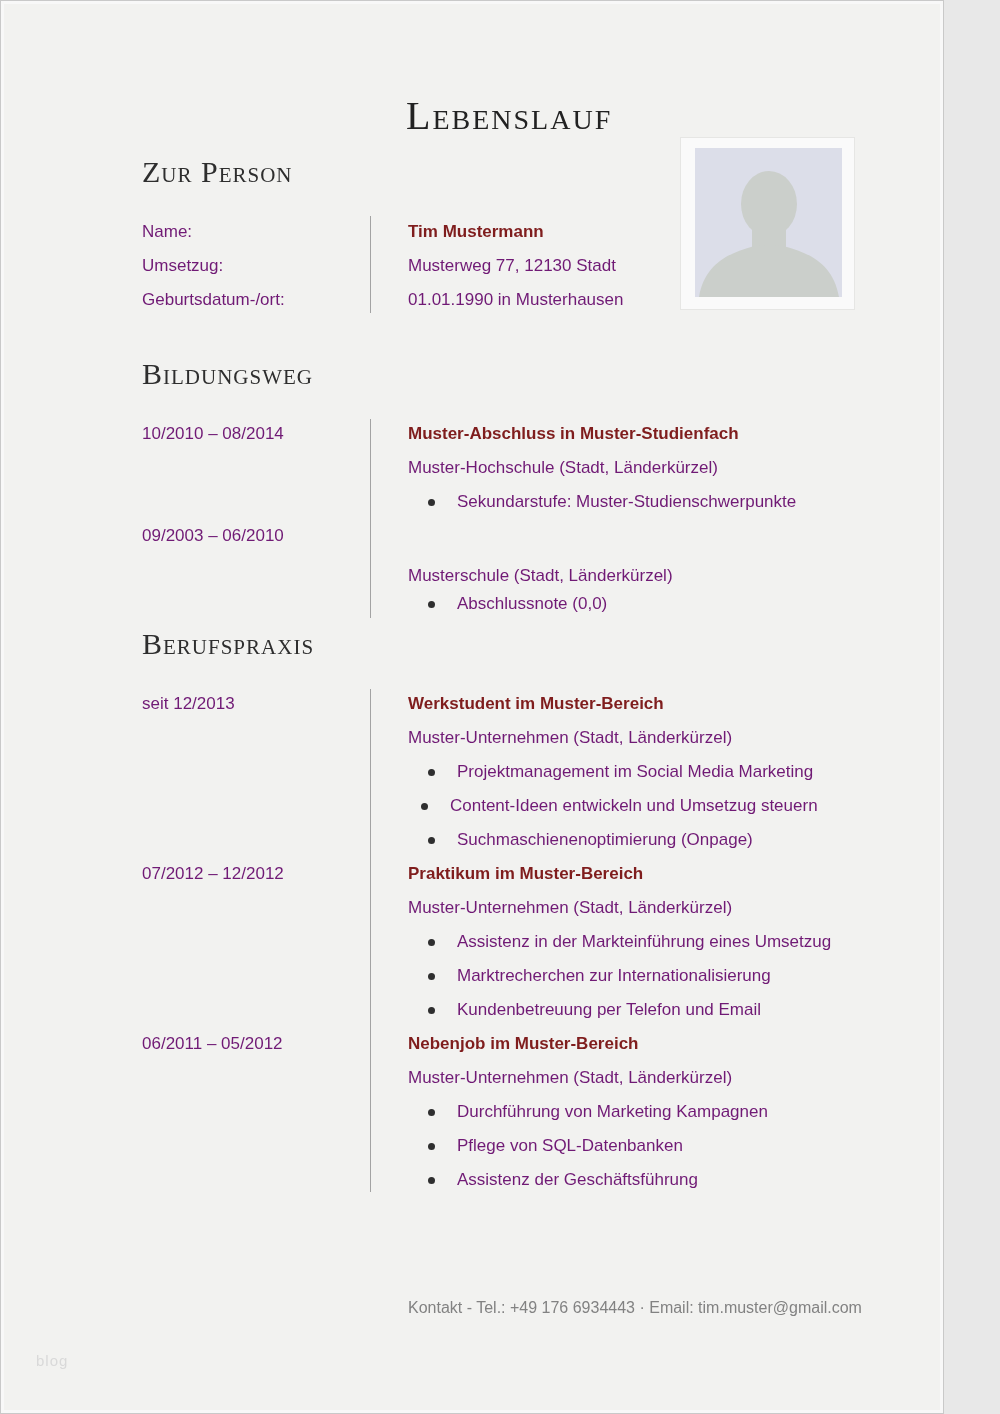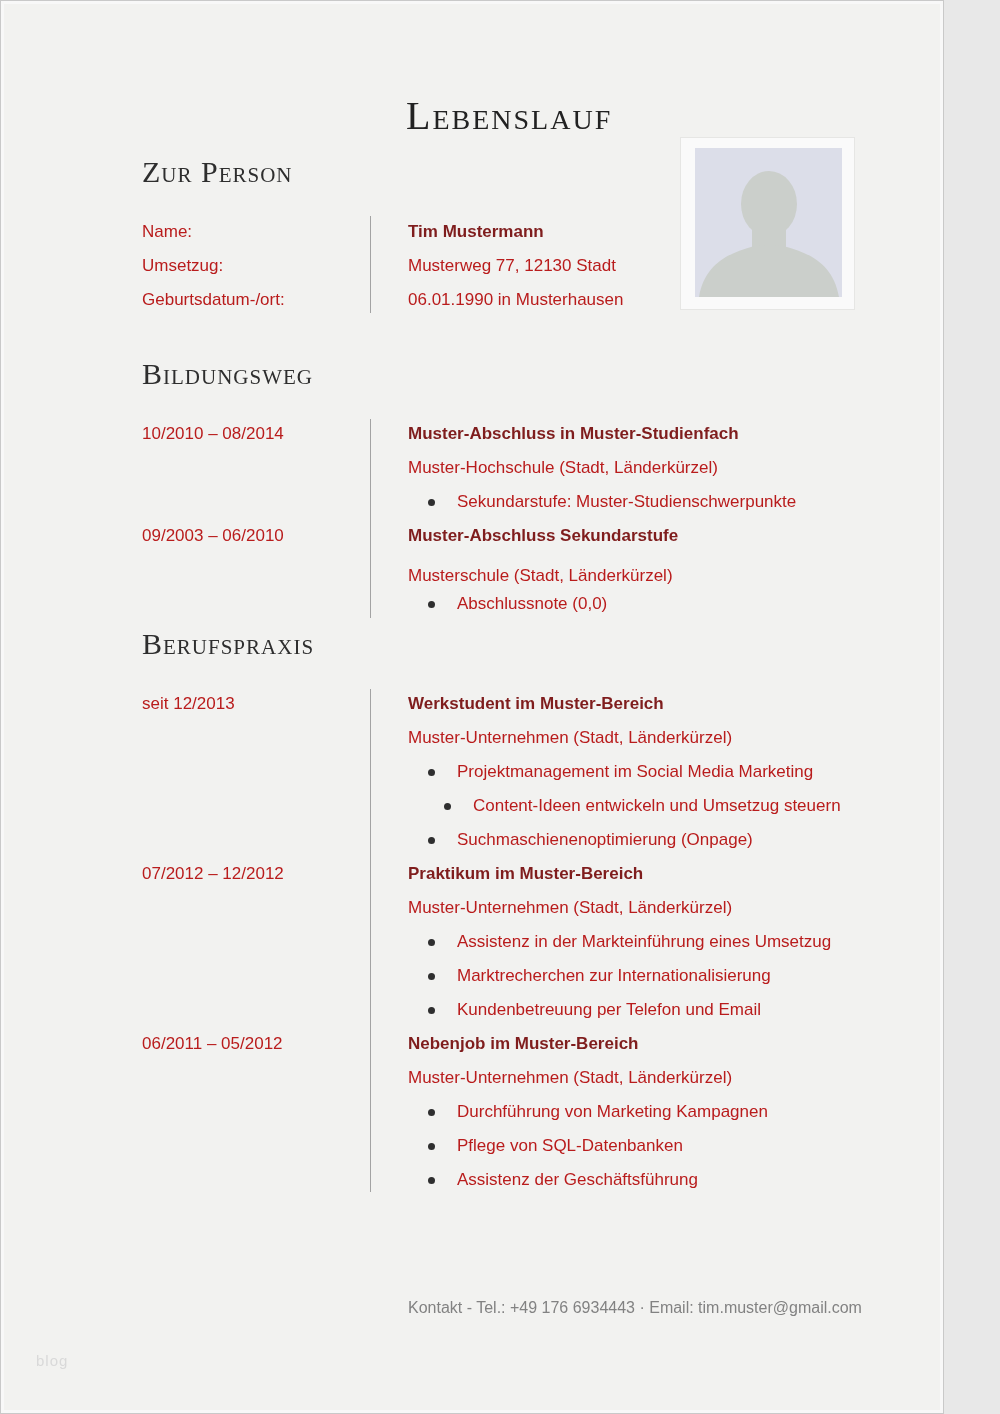--- a/index.html
+++ b/index.html
@@ -24,21 +24,21 @@
   .doc-title{
     left:406px;top:93px;
     font-size:40px;line-height:46px;letter-spacing:2px;color:#222;
   }
   .sec-h{
     font-size:30px;line-height:40px;letter-spacing:1px;color:#2e2e2e;
   }
   .t{
     position:absolute;
     font-size:17px;line-height:34px;height:34px;
-    color:#b91c1c;white-space:nowrap;
+    color:#701a75;white-space:nowrap;
   }
   .red{font-weight:700;color:#7f1d1d;}
   .divider{
     position:absolute;width:1px;background:#a3a3a3;left:370px;
   }
   .brow{padding-left:49px;}
   .brow .dot{
     position:absolute;left:20px;top:14px;
     width:7px;height:7px;border-radius:50%;background:#2f2f2f;
   }
@@ -79,43 +79,42 @@
   </div>
 
   <div class="serif-h sec-h" style="left:142px;top:152px;">Zur Person</div>
   <div class="divider" style="top:216px;height:97px;"></div>
 
   <div class="t" style="left:142px;top:215px;">Name:</div>
   <div class="t red" style="left:408px;top:215px;">Tim Mustermann</div>
   <div class="t" style="left:142px;top:249px;">Umsetzug:</div>
   <div class="t" style="left:408px;top:249px;">Musterweg 77, 12130 Stadt</div>
   <div class="t" style="left:142px;top:283px;">Geburtsdatum-/ort:</div>
-  <div class="t" style="left:408px;top:283px;">06.01.1990 in Musterhausen</div>
+  <div class="t" style="left:408px;top:283px;">01.01.1990 in Musterhausen</div>
 
   <div class="serif-h sec-h" style="left:142px;top:354px;">Bildungsweg</div>
   <div class="divider" style="top:419px;height:199px;"></div>
 
   <div class="t" style="left:142px;top:417px;">10/2010 – 08/2014</div>
   <div class="t red" style="left:408px;top:417px;">Muster-Abschluss in Muster-Studienfach</div>
   <div class="t" style="left:408px;top:451px;">Muster-Hochschule (Stadt, Länderkürzel)</div>
   <div class="t brow" style="left:408px;top:485px;"><span class="dot"></span><span>Sekundarstufe: Muster-Studienschwerpunkte</span></div>
 
   <div class="t" style="left:142px;top:519px;">09/2003 – 06/2010</div>
-  <div class="t red" style="left:408px;top:519px;">Muster-Abschluss Sekundarstufe</div>
   <div class="t" style="left:408px;top:559px;">Musterschule (Stadt, Länderkürzel)</div>
   <div class="t brow" style="left:408px;top:587px;"><span class="dot"></span><span>Abschlussnote (0,0)</span></div>
 
   <div class="serif-h sec-h" style="left:142px;top:624px;">Berufspraxis</div>
   <div class="divider" style="top:689px;height:503px;"></div>
 
   <div class="t" style="left:142px;top:687px;">seit 12/2013</div>
   <div class="t red" style="left:408px;top:687px;">Werkstudent im Muster-Bereich</div>
   <div class="t" style="left:408px;top:721px;">Muster-Unternehmen (Stadt, Länderkürzel)</div>
   <div class="t brow" style="left:408px;top:755px;"><span class="dot"></span><span>Projektmanagement im Social Media Marketing</span></div>
-  <div class="t brow" style="left:424px;top:789px;"><span class="dot"></span><span>Content-Ideen entwickeln und Umsetzug steuern</span></div>
+  <div class="t brow" style="left:401px;top:789px;"><span class="dot"></span><span>Content-Ideen entwickeln und Umsetzug steuern</span></div>
   <div class="t brow" style="left:408px;top:823px;"><span class="dot"></span><span>Suchmaschienenoptimierung (Onpage)</span></div>
 
   <div class="t" style="left:142px;top:857px;">07/2012 – 12/2012</div>
   <div class="t red" style="left:408px;top:857px;">Praktikum im Muster-Bereich</div>
   <div class="t" style="left:408px;top:891px;">Muster-Unternehmen (Stadt, Länderkürzel)</div>
   <div class="t brow" style="left:408px;top:925px;"><span class="dot"></span><span>Assistenz in der Markteinführung eines Umsetzug</span></div>
   <div class="t brow" style="left:408px;top:959px;"><span class="dot"></span><span>Marktrecherchen zur Internationalisierung</span></div>
   <div class="t brow" style="left:408px;top:993px;"><span class="dot"></span><span>Kundenbetreuung per Telefon und Email</span></div>
 
   <div class="t" style="left:142px;top:1027px;">06/2011 – 05/2012</div>

